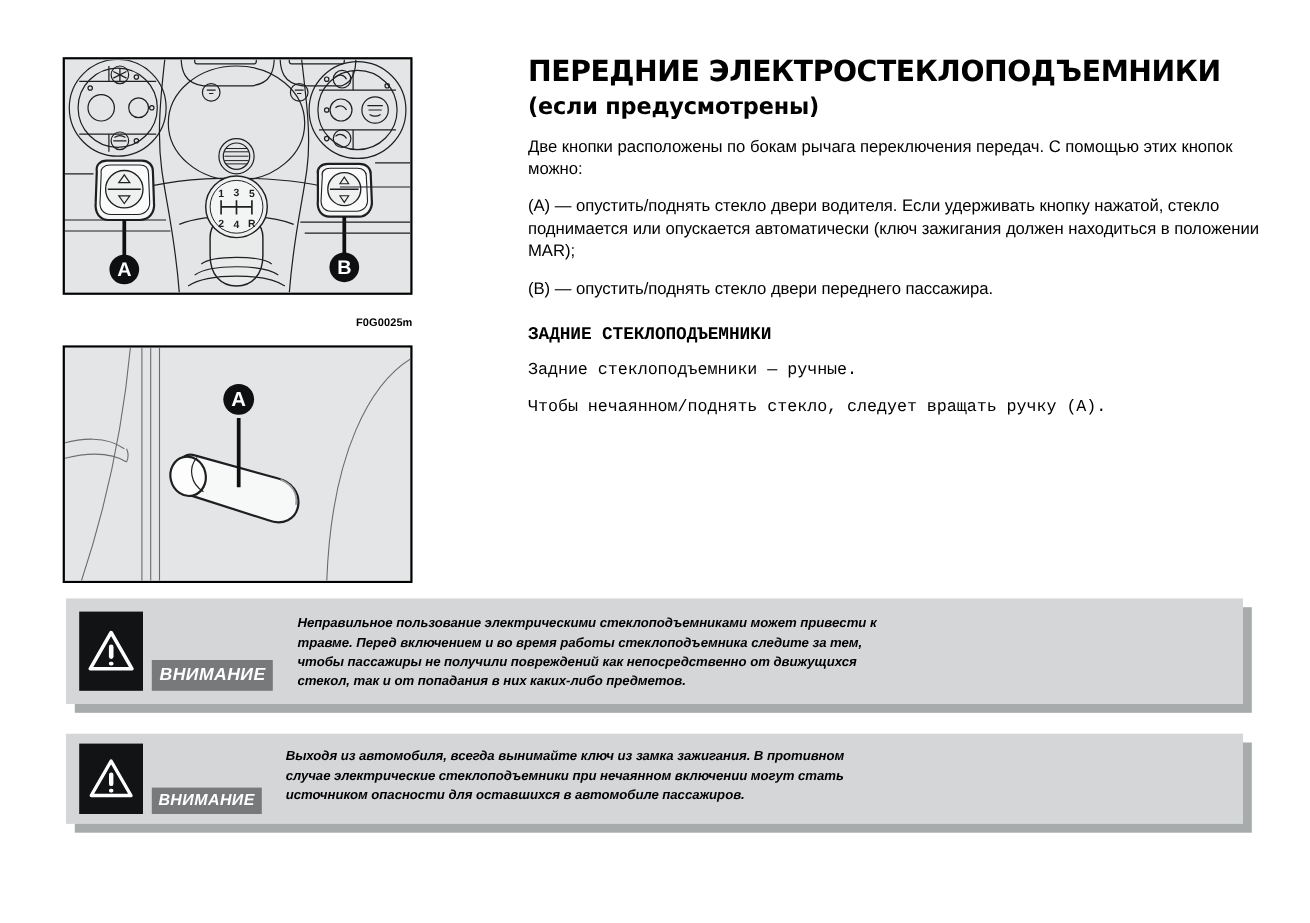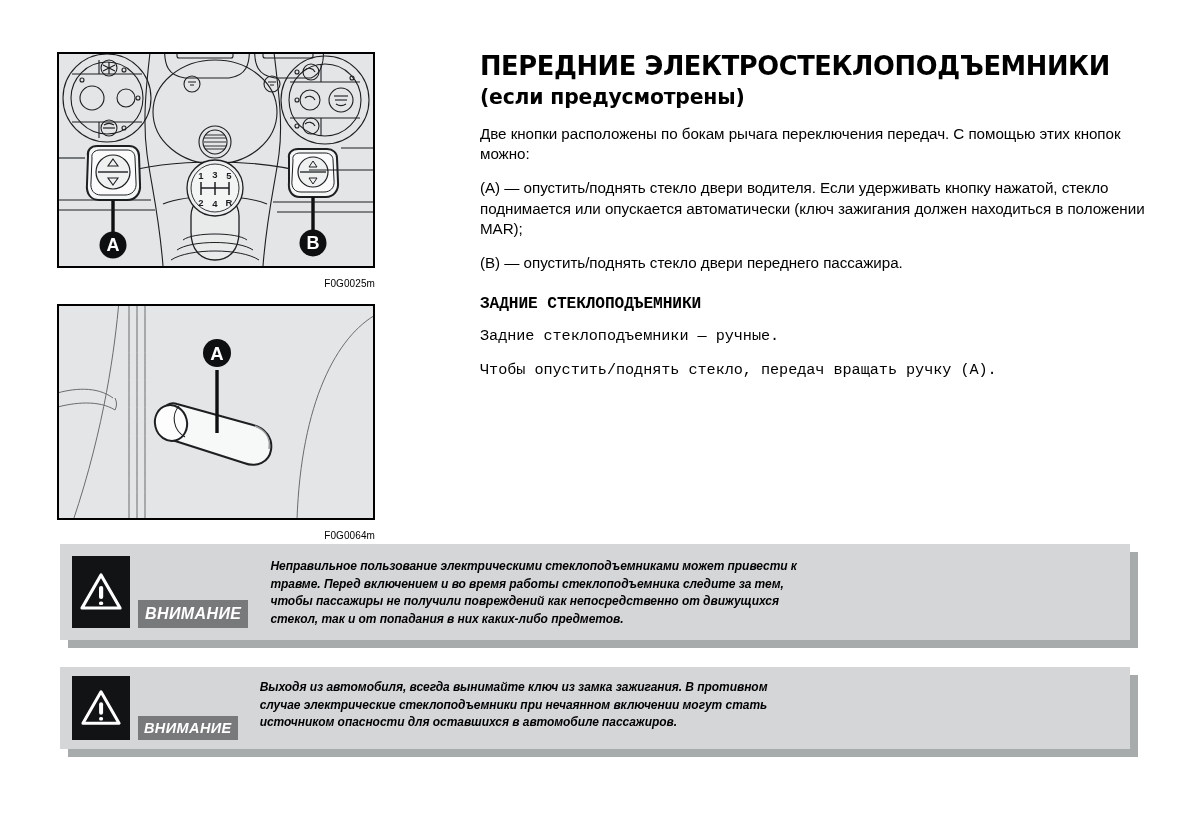--- a/index.html
+++ b/index.html
@@ -25,23 +25,23 @@
     position:relative;
     border:2px solid #000;
     background:#e3e5e6;
     overflow:hidden;
   }
   .fig1 .fig-frame { width:314px; height:212px; }
   .fig2 .fig-frame { width:314px; height:212px; }
 
   .fig-caption {
     font-size:10px;
-    font-weight:normal;
+    font-weight:bold;
     text-align:right;
-    margin-top:10px;
+    margin-top:20px;
     letter-spacing:0.1px;
     width:318px;
     font-family:"Liberation Sans", sans-serif;
   }
 
   .fig-svg { display:block; width:100%; height:100%; }
 
   
   .text-col { position:absolute; left:448px; top:50px; width:672px;margin-left:32px; }
 
@@ -356,21 +356,21 @@
       <span>ПЕРЕДНИЕ ЭЛЕКТРОСТЕКЛОПОДЪЕМНИКИ</span>
       <span class="sub">(если предусмотрены)</span>
     </h1>
 
     <p class="body">Две кнопки расположены по бокам рычага переключения передач. С помощью этих кнопок можно:</p>
     <p class="body">(A) — опустить/поднять стекло двери водителя. Если удерживать кнопку нажатой, стекло поднимается или опускается автоматически (ключ зажигания должен находиться в положении MAR);</p>
     <p class="body">(B) — опустить/поднять стекло двери переднего пассажира.</p>
 
     <h2 class="subhead">ЗАДНИЕ СТЕКЛОПОДЪЕМНИКИ</h2>
     <p class="body tight">Задние стеклоподъемники — ручные.</p>
-    <p class="body tight">Чтобы опустить/поднять стекло, передач вращать ручку (A).</p>
+    <p class="body tight">Чтобы нечаянном/поднять стекло, следует вращать ручку (A).</p>
   </div>
 
   <div class="warnings">
 
     <div class="warn-wrap one">
       <div class="warn-shadow"></div>
       <div class="warn-box">
         <div class="warn-icon-group">
           <div class="warn-triangle-box">
             <svg width="42" height="40" viewBox="0 0 42 40">

